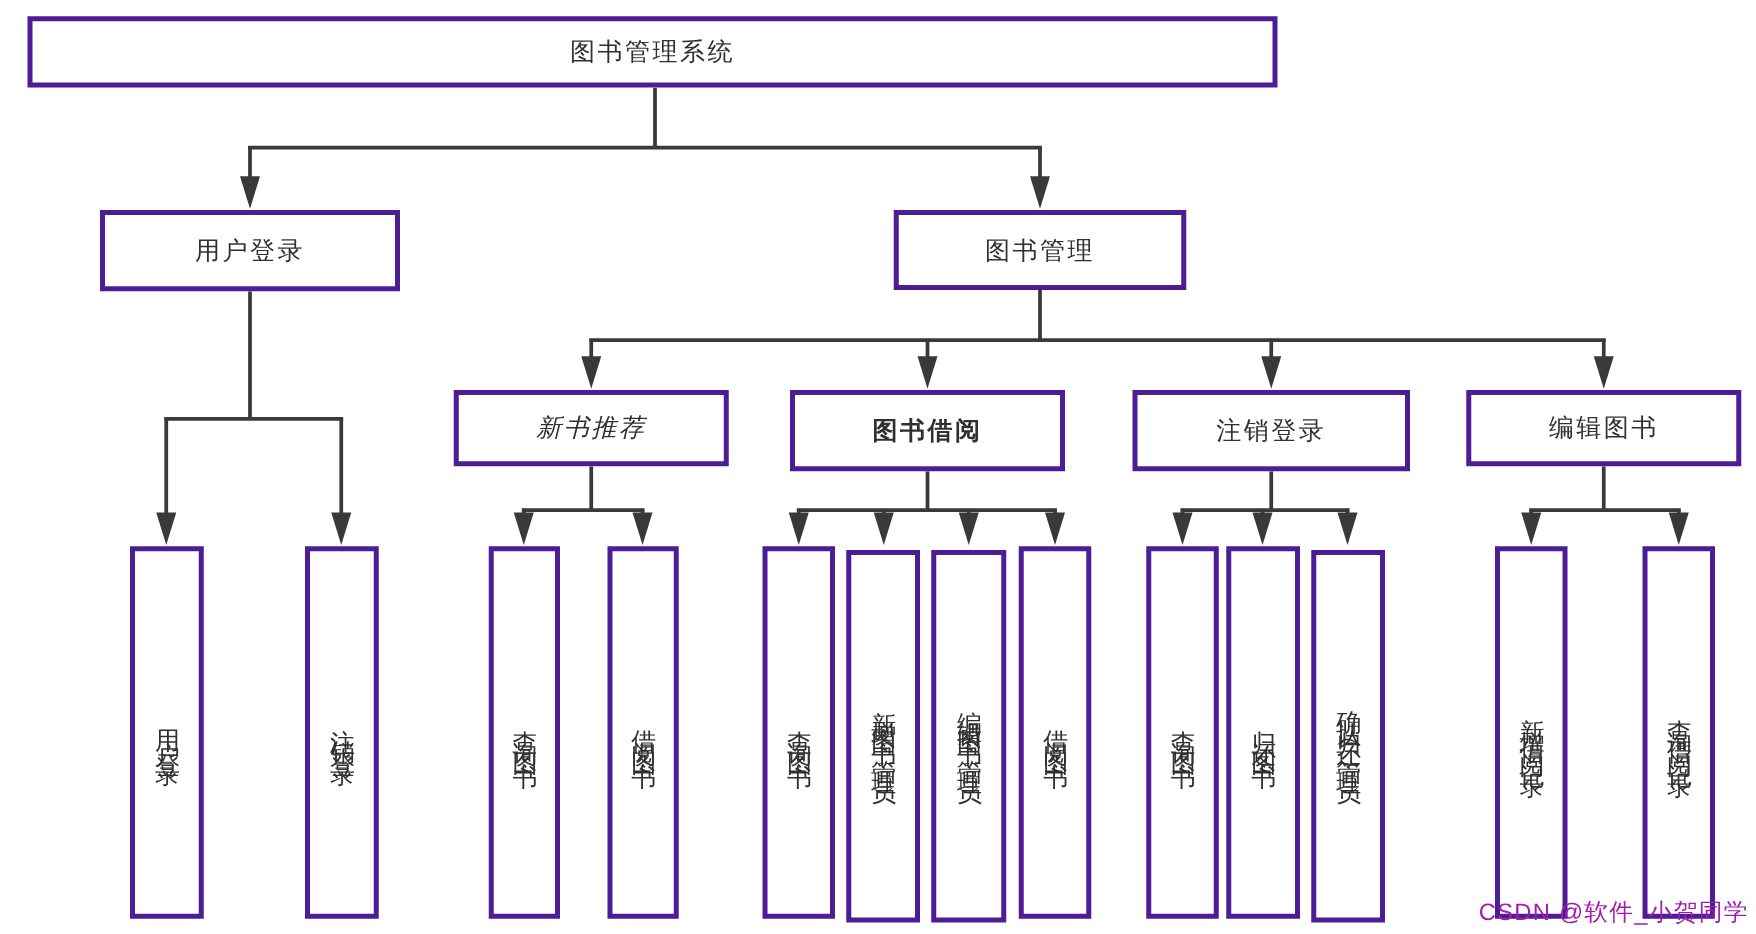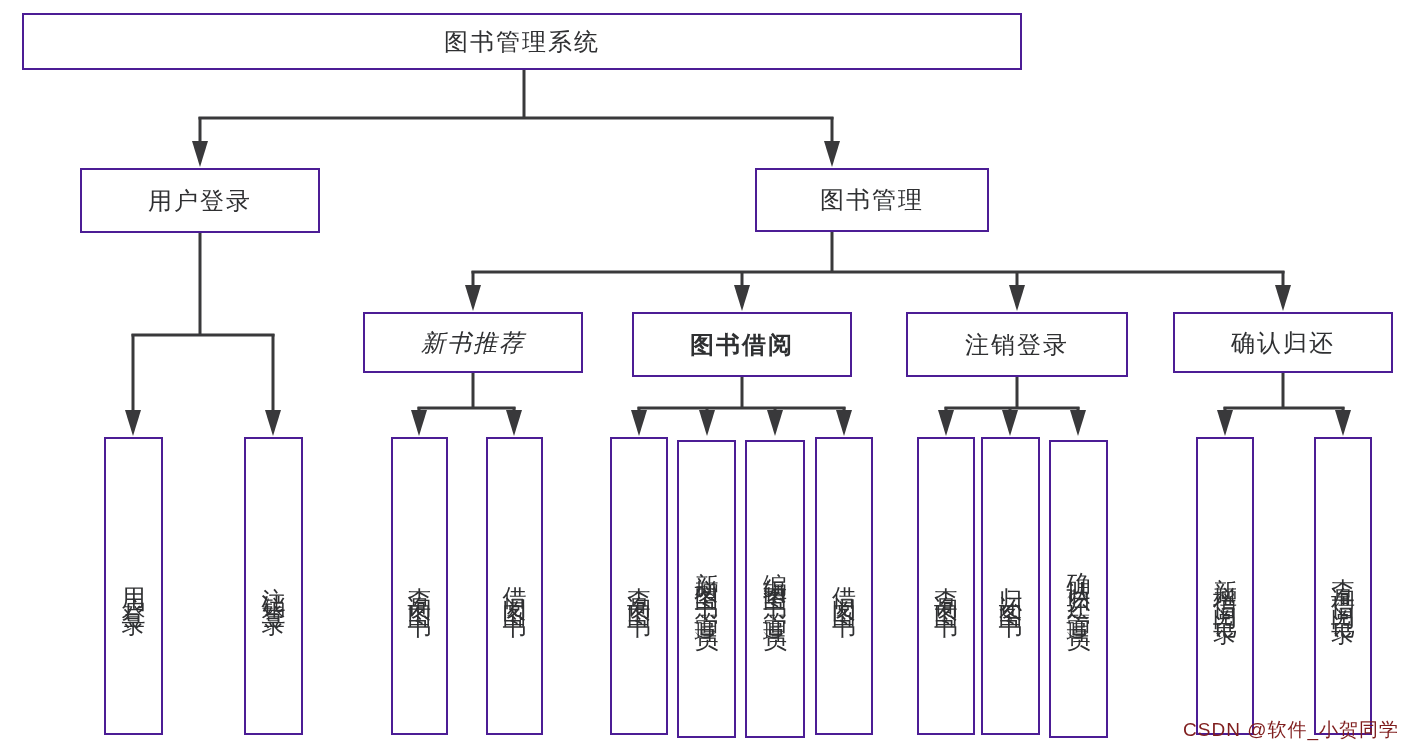--- a/index.html
+++ b/index.html
@@ -8,45 +8,45 @@
     width:1405px;height:747px;
     background:#ffffff;
     font-family:"Liberation Sans","DejaVu Sans",sans-serif;
     color:#2f3032;
     overflow:hidden;
   }
   svg.connectors{position:absolute;left:0;top:0;width:1405px;height:747px;pointer-events:none;}
   .node{
     position:absolute;
     box-sizing:border-box;
-    border:2px solid #4c1d95;
+    border:4px solid #4c1d95;
     background:#ffffff;
     display:flex;
     align-items:center;
     justify-content:center;
-    font-size:24px;
+    font-size:20px;
     letter-spacing:2px;
     color:#2f3032;
     white-space:nowrap;
   }
   .leaf{
     writing-mode:vertical-rl;
     text-orientation:mixed;
     letter-spacing:9px;
     white-space:normal;
     line-height:1;
   }
   .leaf.long{letter-spacing:8px;}
   .watermark{
     position:absolute;
     right:6px;
     bottom:4px;
     font-size:19px;
     letter-spacing:1px;
-    color:#7f1d1d;
+    color:#a21caf;
     white-space:nowrap;
   }
 </style>
 </head>
 <body>
 
 <div class="canvas">
 
   <svg class="connectors" viewBox="0 0 1405 747" xmlns="http://www.w3.org/2000/svg">
     <g stroke="#39393b" stroke-width="3" fill="#39393b">
@@ -122,26 +122,26 @@
         <polygon points="1217,410 1233,410 1225,436" stroke="none"></polygon>
         <line x1="1343" y1="407" x2="1343" y2="414"></line>
         <polygon points="1335,410 1351,410 1343,436" stroke="none"></polygon>
       </g>
     </g>
   </svg>
 
   <div class="node" style="left:22px;top:13px;width:1000px;height:57px;">图书管理系统</div>
 
   <div class="node" style="left:80px;top:168px;width:240px;height:65px;">用户登录</div>
-  <div class="node" style="left:715px;top:168px;width:234px;height:64px;margin-left:40px;">图书管理</div>
+  <div class="node" style="left:715px;top:168px;width:234px;height:64px;">图书管理</div>
 
   <div class="node" style="left:363px;top:312px;width:220px;height:61px;font-style:italic;">新书推荐</div>
   <div class="node" style="left:632px;top:312px;width:220px;height:65px;font-weight:bold;">图书借阅</div>
   <div class="node" style="left:906px;top:312px;width:222px;height:65px;">注销登录</div>
-  <div class="node" style="left:1173px;top:312px;width:220px;height:61px;">确认归还</div>
+  <div class="node" style="left:1173px;top:312px;width:220px;height:61px;">编辑图书</div>
 
   <div class="node leaf" style="left:104px;top:437px;width:59px;height:298px;">用户登录</div>
   <div class="node leaf" style="left:244px;top:437px;width:59px;height:298px;">注销登录</div>
 
   <div class="node leaf" style="left:391px;top:437px;width:57px;height:298px;">查询图书</div>
   <div class="node leaf" style="left:486px;top:437px;width:57px;height:298px;">借阅图书</div>
 
   <div class="node leaf" style="left:610px;top:437px;width:58px;height:298px;">查询图书</div>
   <div class="node leaf long" style="left:677px;top:440px;width:59px;height:298px;">新增图书（管理员）</div>
   <div class="node leaf long" style="left:745px;top:440px;width:60px;height:298px;">编辑图书（管理员）</div>

